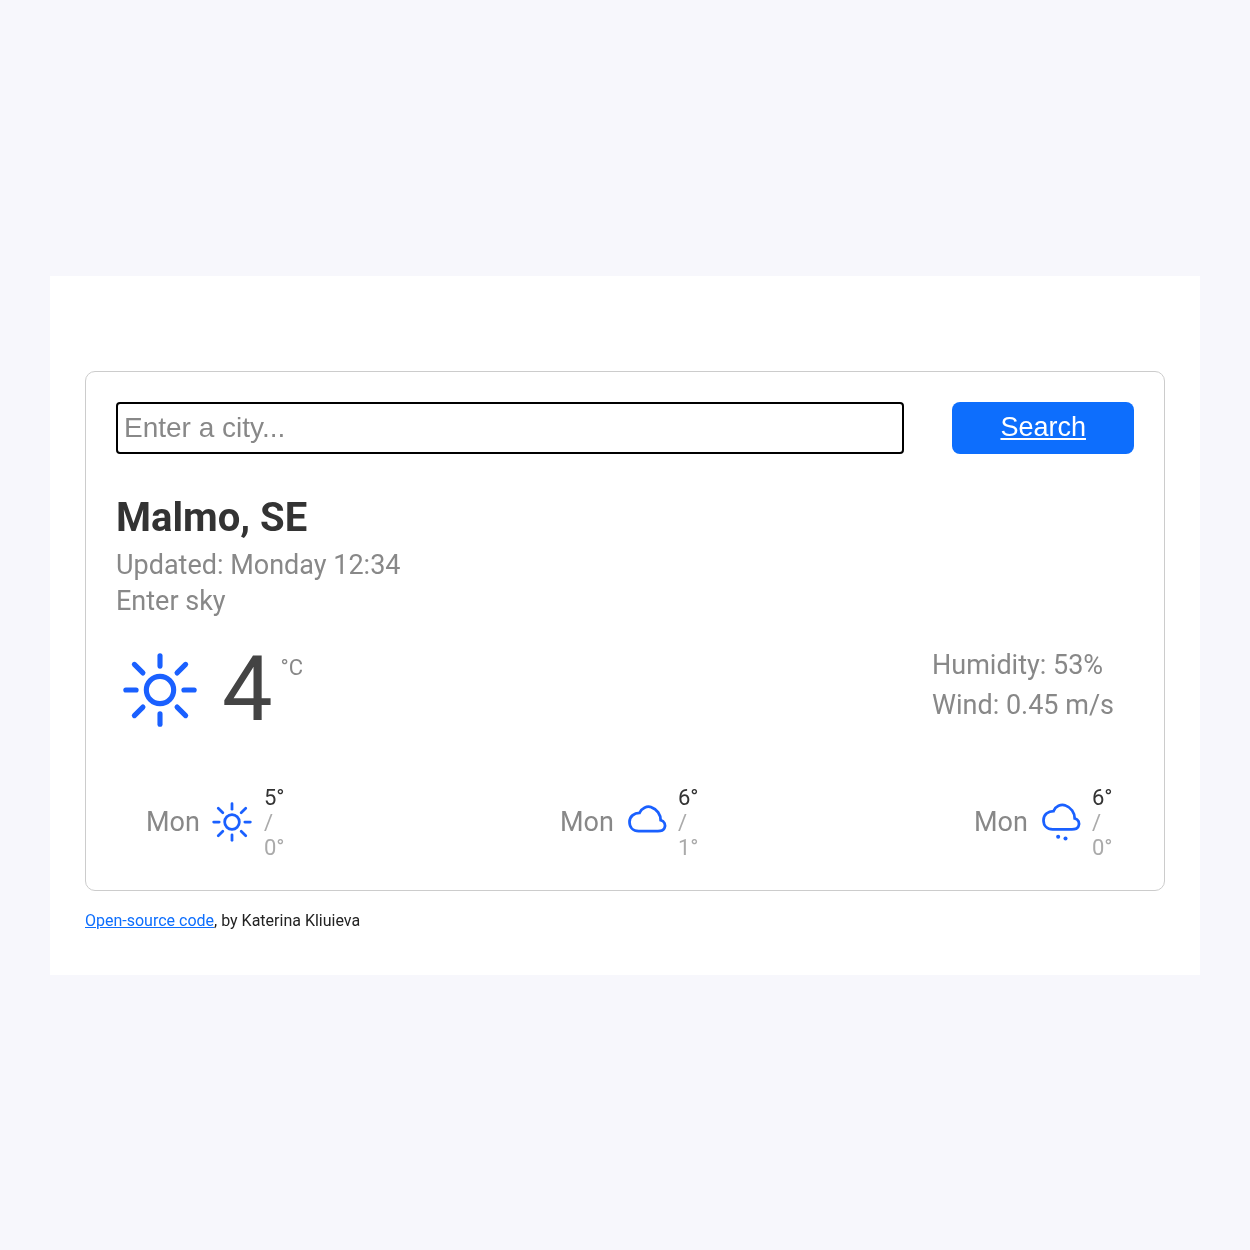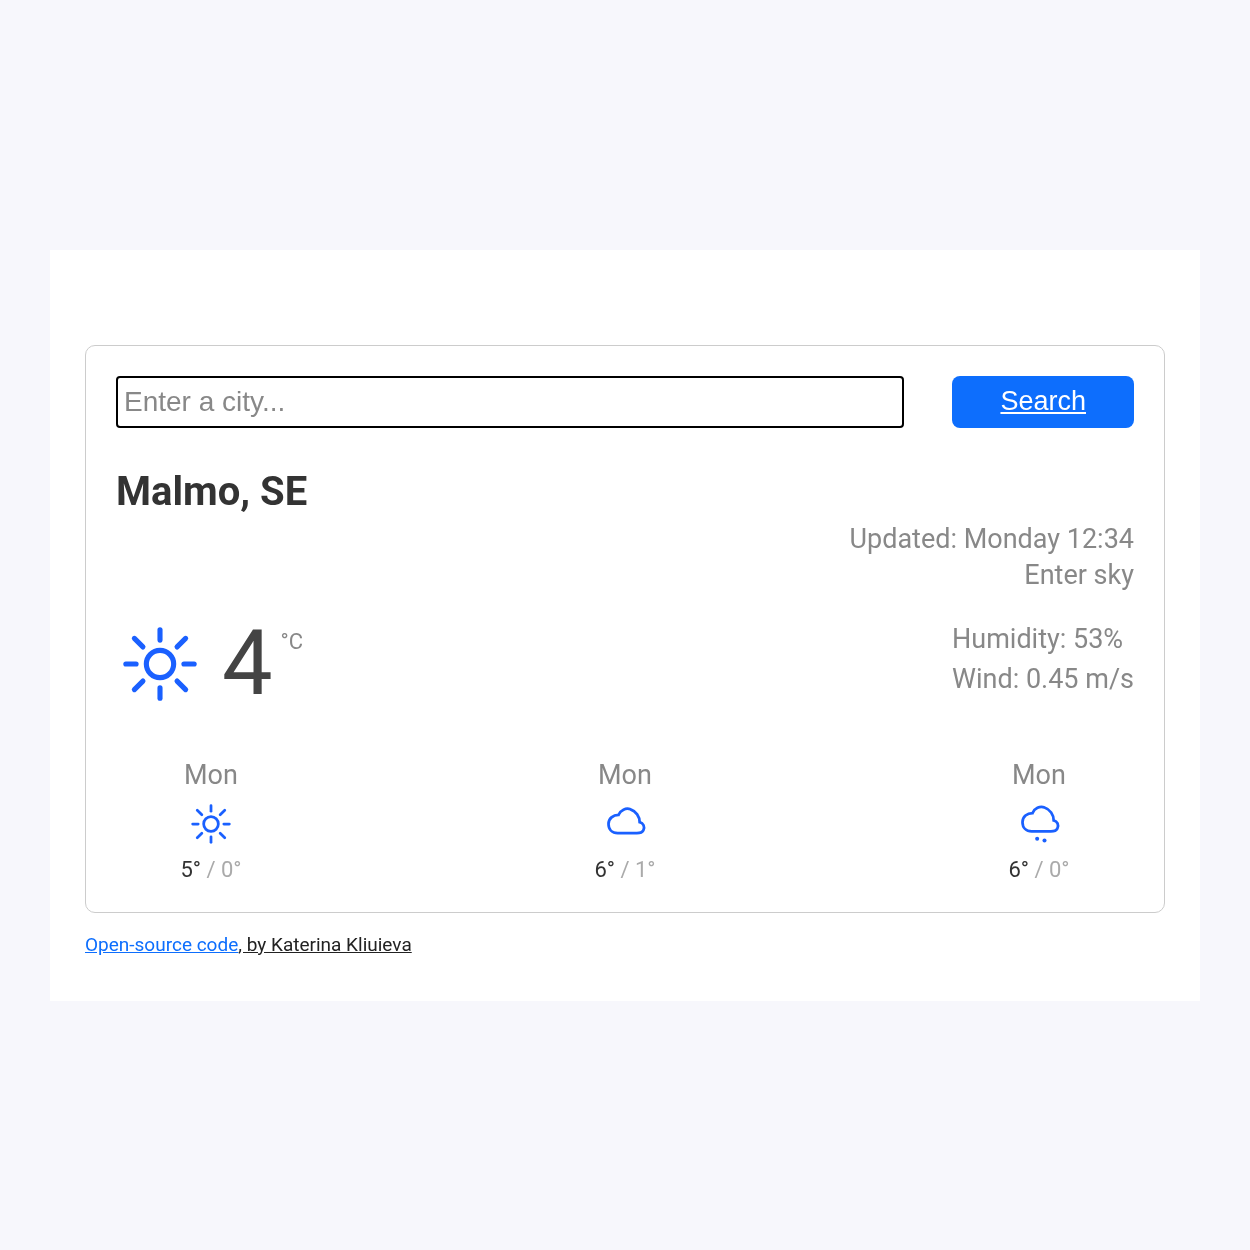--- a/index.html
+++ b/index.html
@@ -49,21 +49,20 @@
     .city {
       font-size: 40px;
       font-weight: 700;
       color: #333;
       margin-bottom: 8px;
     }
     .meta-line {
       font-size: 27px;
       color: #888;
       margin-bottom: 4px;
-      text-align: right;
     }
     .current-row {
       display: flex;
       justify-content: space-between;
       align-items: flex-start;
       margin-top: 28px;
     }
     .current-left {
       display: flex;
       align-items: center;
@@ -91,30 +90,31 @@
       font-size: 22px;
       color: #888;
       margin-top: 10px;
       margin-left: 8px;
     }
     .stats {
       font-size: 27px;
       color: #888;
       line-height: 1.5;
       text-align: left;
+      margin-right: 20px;
     }
     .forecast-row {
       display: flex;
       justify-content: space-between;
       margin-top: 50px;
       padding: 0 30px;
     }
     .forecast-col {
       display: flex;
-      flex-direction: column;
+      flex-direction: row;
       align-items: center;
       gap: 10px;
       width: 130px;
     }
     .f-day {
       font-size: 27px;
       color: #888;
     }
     .f-icon {
       width: 46px;
@@ -124,23 +124,22 @@
       justify-content: center;
     }
     .f-icon svg { width: 44px; height: 44px; }
     .f-temps {
       font-size: 22px;
     }
     .f-hi { color: #333; }
     .f-sep, .f-lo { color: #aaa; }
     .footer {
       margin-top: 20px;
-      font-size: 19px;
+      font-size: 16px;
       color: #222;
-      text-decoration: underline;
     }
     .footer a {
       color: #0d6efd;
       text-decoration: underline;
     }
     .sun-stroke, .cloud-stroke { stroke: #1a60ff; fill: none; stroke-width: 3; stroke-linecap: round; }
     .drop { fill: #1a60ff; }
   </style>
 </head>
 <body>

